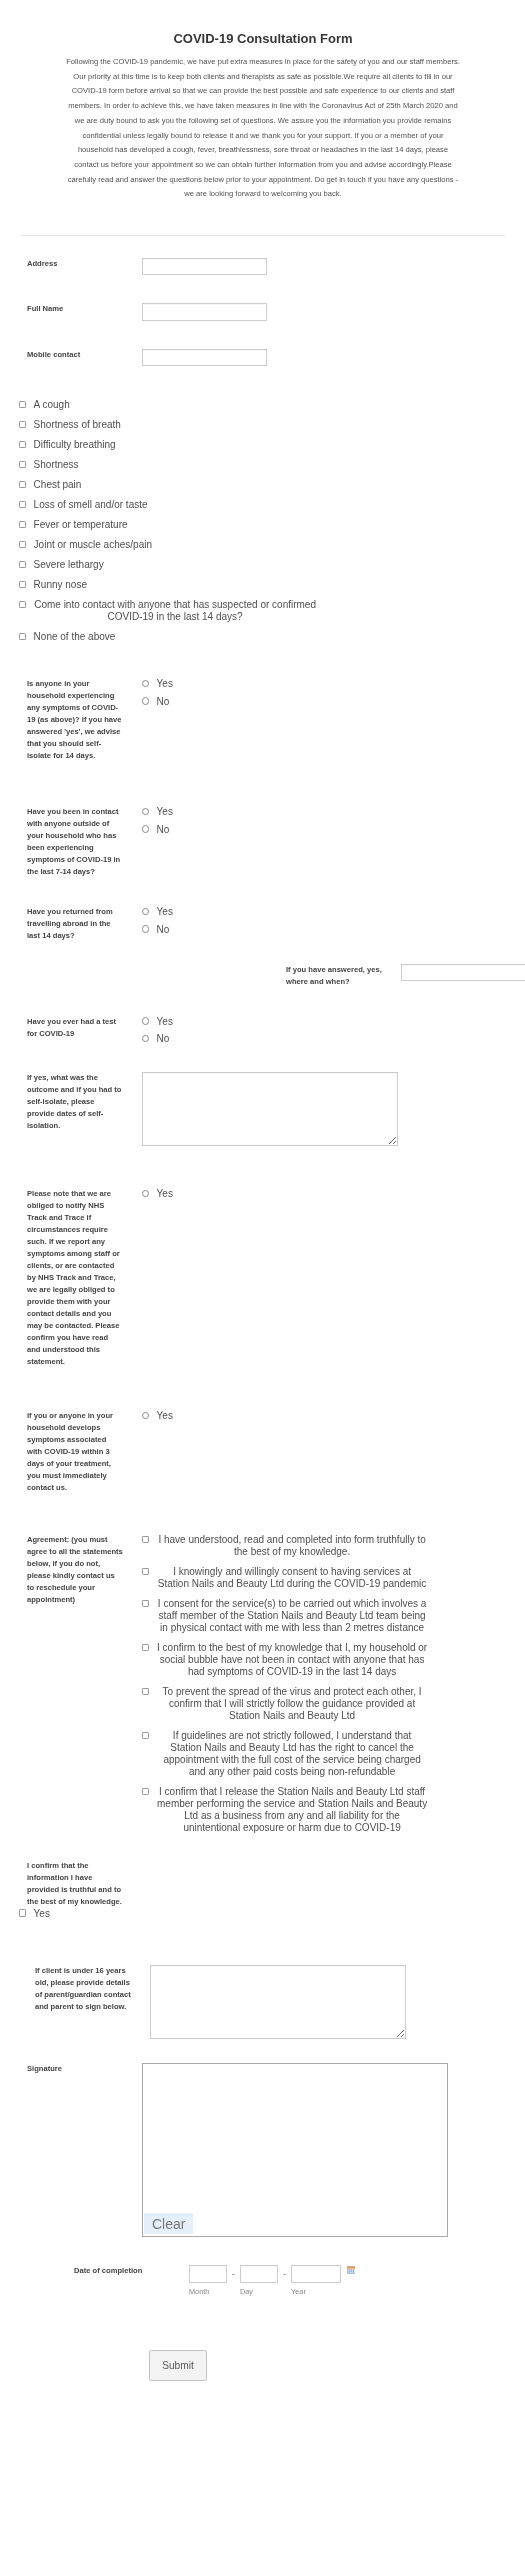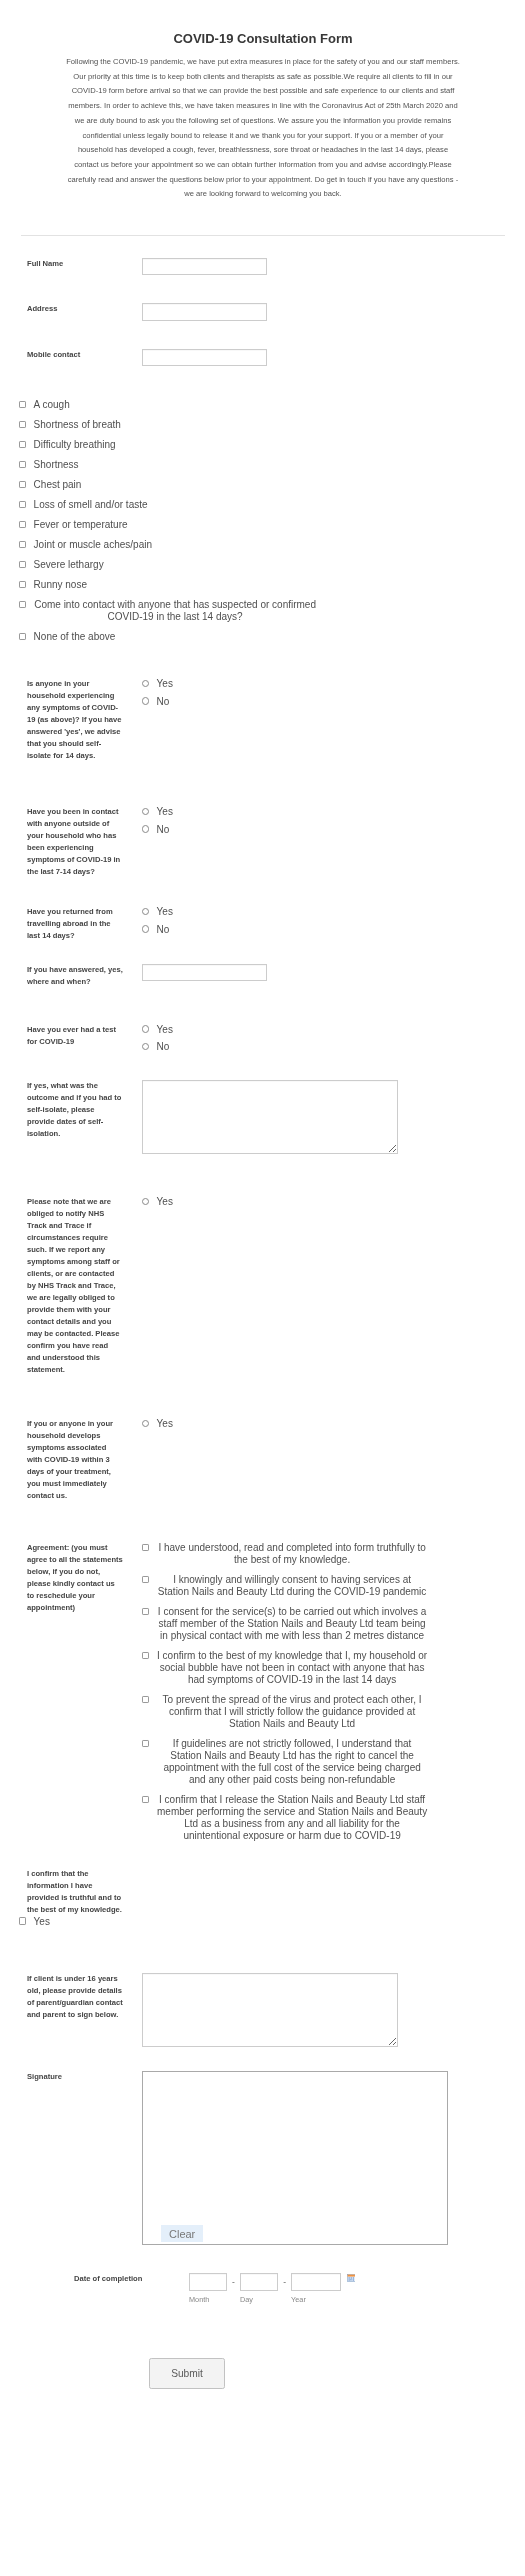--- a/index.html
+++ b/index.html
@@ -29,57 +29,57 @@
   .opt { display:flex; align-items:flex-start; margin-bottom:8px; cursor:pointer; }
   .opt:last-child { margin-bottom:0; }
   .opt-text { font-size:10px; line-height:12px; color:#4f4f4f; max-width:283px;text-align:center; }
   .cb { width:7.3px; height:7.3px; border:0.6px solid #999; border-radius:1.1px; background:#fff;
         margin:1.7px 7.3px 0 0; flex-shrink:0; }
   .rb { width:7.3px; height:7.3px; border:0.6px solid #8a8a8a; border-radius:50%; background:#fff;
         margin:1.7px 7.3px 0 0; flex-shrink:0; }
   .radio-gap { margin-bottom:5.7px; }
 
   .sig-box { position:relative; width:306px; height:174px; border:0.6px solid #a9a9a9; background:#fff; }
-  .clear-btn { position:absolute; left:18px; bottom:2.3px; background:#e4effa; color:#787878;
-               font-size:11px; padding:2.3px 8px; border-radius:0; border:none; cursor:pointer;
+  .clear-btn { position:absolute; left:1px; bottom:2.3px; background:#e4effa; color:#787878;
+               font-size:14px; padding:2.3px 8px; border-radius:0; border:none; cursor:pointer;
                font-family:"Liberation Sans",sans-serif; }
 
   .date-control { display:flex; align-items:flex-start; }
   .date-group { display:flex; flex-direction:column; }
   .date-input { height:17.5px; border:0.6px solid #ccc; background:#fff;
                 box-shadow:inset 0 0.6px 0.6px rgba(0,0,0,.06); font-size:8px; padding:1.1px 2.8px;
                 font-family:"Liberation Sans",sans-serif; }
   .w-month { width:38px; } .w-day { width:38px; } .w-year { width:50px; }
   .date-sub { font-size:7.3px; color:#888; margin-top:4px; }
   .date-dash { font-size:8.5px; color:#666; margin:3.4px 5.1px 0; }
   .cal-icon { margin-left:5.7px; margin-top:0.6px; cursor:pointer; }
 
   .submit-row { margin-left:149px; }
-  .submit-btn { width:76px; height:31px; background:#f3f3f3; border:0.6px solid #c2c2c2;
+  .submit-btn { width:58px; height:31px; background:#f3f3f3; border:0.6px solid #c2c2c2;
                 border-radius:2.3px; color:#5a5a5a; font-size:10.2px; cursor:pointer;
                 font-family:"Liberation Sans",sans-serif; }
 </style>
 </head>
 <body>
 
 <div class="page">
 
   <h1 class="title">COVID-19 Consultation Form</h1>
   <p class="intro">Following the COVID-19 pandemic, we have put extra measures in place for the safety of you and our staff members. Our priority at this time is to keep both clients and therapists as safe as possible.We require all clients to fill in our COVID-19 form before arrival so that we can provide the best possible and safe experience to our clients and staff members. In order to achieve this, we have taken measures in line with the Coronavirus Act of 25th March 2020 and we are duty bound to ask you the following set of questions. We assure you the information you provide remains confidential unless legally bound to release it and we thank you for your support. If you or a member of your household has developed a cough, fever, breathlessness, sore throat or headaches in the last 14 days, please contact us before your appointment so we can obtain further information from you and advise accordingly.Please carefully read and answer the questions below prior to your appointment. Do get in touch if you have any questions - we are looking forward to welcoming you back.</p>
   <hr class="divider">
 
   <div class="form-body">
 
     <div class="row" style="margin-bottom:28px;">
+      <div class="q-label">Address</div>
+      <div class="control"><input class="text-input" style=""></div>
+    </div>
+
+    <div class="row" style="margin-bottom:28px;">
       <div class="q-label">Full Name</div>
-      <div class="control"><input class="text-input" style=""></div>
-    </div>
-
-    <div class="row" style="margin-bottom:28px;">
-      <div class="q-label">Address</div>
       <div class="control"><input class="text-input" style=""></div>
     </div>
 
     <div class="row" style="margin-bottom:33px;">
       <div class="q-label">Mobile contact</div>
       <div class="control"><input class="text-input" style=""></div>
     </div>
 
     <div class="row" style="margin-bottom:35px;">
       <div class="control">
@@ -169,21 +169,21 @@
             <span class="rb"></span>
             <span class="opt-text">Yes</span>
           </label>
         <label class="opt">
             <span class="rb"></span>
             <span class="opt-text">No</span>
           </label>
       </div>
     </div>
 
-    <div class="row" style="margin-bottom:36px;">
+    <div class="row" style="margin-bottom:28px;justify-content:flex-end;">
       <div class="q-label">If you have answered, yes, where and when?</div>
       <div class="control"><input class="text-input" style=""></div>
     </div>
 
     <div class="row" style="margin-bottom:27px;">
       <div class="q-label">Have you ever had a test for COVID-19</div>
       <div class="control">
         <label class="opt radio-gap">
             <span class="rb"></span>
             <span class="opt-text">Yes</span>
@@ -257,21 +257,21 @@
     <div class="row" style="margin-bottom:45px;flex-direction:column;">
       <div class="q-label">I confirm that the information I have provided is truthful and to the best of my knowledge.</div>
       <div class="control">
         <label class="opt">
             <span class="cb"></span>
             <span class="opt-text">Yes</span>
           </label>
       </div>
     </div>
 
-    <div class="row" style="margin-bottom:22.6px;">
+    <div class="row" style="margin-bottom:22.6px;padding-left:8px;">
       <div class="q-label">If client is under 16 years old, please provide details of parent/guardian contact and parent to sign below.</div>
       <div class="control"><textarea class="big-textarea" style=""></textarea></div>
     </div>
 
     <div class="row" style="margin-bottom:28px;">
       <div class="q-label">Signature</div>
       <div class="control">
         <div class="sig-box">
           <button type="button" class="clear-btn">Clear</button>
         </div>

